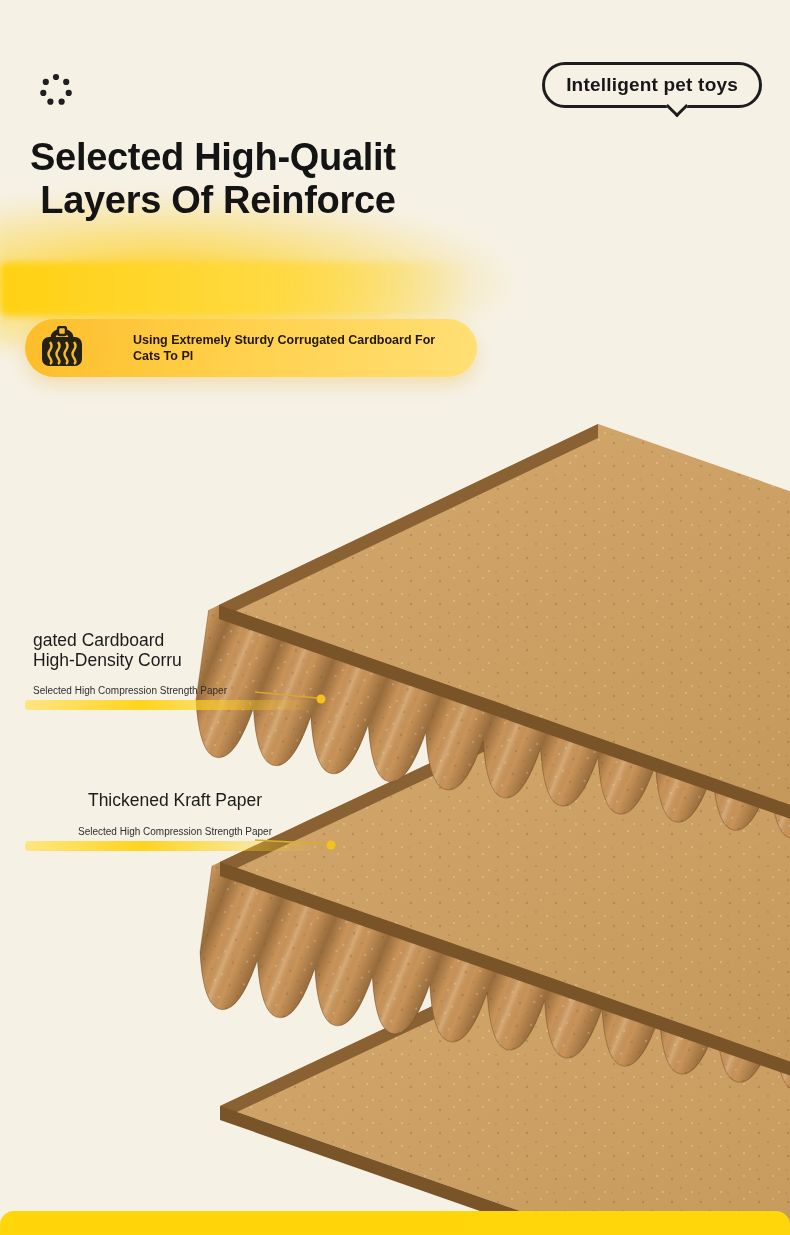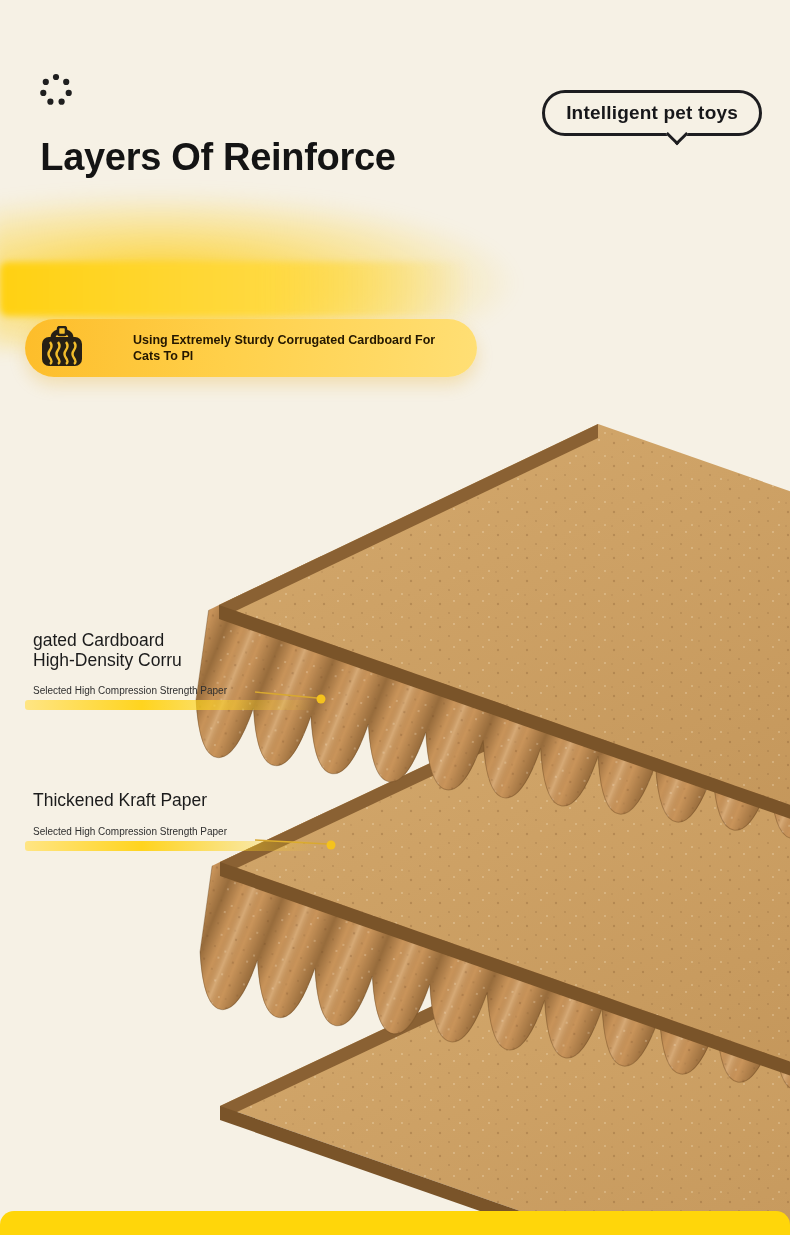--- a/index.html
+++ b/index.html
@@ -10,38 +10,38 @@
   }
   .scene{position:absolute;left:0;top:0;z-index:0;}
   .glow{position:absolute;pointer-events:none;}
   .glow1{left:-10px;top:182px;width:560px;height:168px;z-index:1;
     background:radial-gradient(ellipse at 30% 60%, rgba(255,203,5,0.85) 0%, rgba(255,203,5,0) 65%);
     filter:blur(8px);}
   .glow2{left:0;top:262px;width:470px;height:54px;z-index:1;border-radius:8px;
     background:linear-gradient(90deg,#ffd112 0%,#ffd93f 55%,rgba(255,217,63,0) 100%);
     filter:blur(3px);}
   .logo{position:absolute;left:34px;top:68px;z-index:2;}
-  .badge{position:absolute;right:28px;top:90px;z-index:2;
+  .badge{position:absolute;right:28px;top:62px;z-index:2;
     border:3px solid #1d1d20;border-radius:30px;background:#f6f1e5;
     padding:9px 21px;font-size:19px;font-weight:700;color:#17171a;letter-spacing:0.2px;}
   .badge-tail{position:absolute;left:58%;bottom:-9px;width:13px;height:13px;background:#f6f1e5;
     border-right:3px solid #1d1d20;border-bottom:3px solid #1d1d20;transform:rotate(45deg);}
   .headline{position:absolute;left:30px;top:136px;z-index:2;
     font-size:38px;line-height:43px;font-weight:700;color:#141414;letter-spacing:-0.3px;}
   .hl-line{white-space:pre;}
   .banner{position:absolute;left:25px;top:319px;width:452px;height:58px;z-index:2;
     border-radius:29px;display:flex;align-items:center;box-sizing:border-box;
     padding:0 16px 0 14px;
     background:linear-gradient(95deg,#fdbd2a 0%,#ffd04a 45%,#ffdf75 100%);
     box-shadow:0 8px 16px rgba(232,170,30,0.25);gap:36px;}
   .banner-icon{width:46px;height:44px;flex:0 0 auto;margin-right:12px;}
   .banner-text{font-size:12.5px;line-height:16px;color:#241700;font-weight:600;}
   .label-block{position:absolute;left:33px;z-index:2;color:#1b1b1b;}
   .lb1{top:631px;}
-  .lb2{top:791px;}
+  .lb2{top:791px;text-align:center;}
   .lb-title{font-size:17.5px;line-height:19.5px;font-weight:500;color:#1b1b1b;}
   .lb-sub{font-size:10px;margin-top:15px;color:#2f2f2f;}
   .lb-bar{height:10px;width:292px;margin-top:4px;margin-left:-8px;border-radius:3px;
     background:linear-gradient(90deg,#ffe584 0%,#ffd41e 40%,rgba(255,212,30,0) 100%);}
   .bottom-bar{position:absolute;left:0;top:1211px;width:790px;height:24px;z-index:3;
     background:#ffd60a;border-radius:14px 14px 0 0;}
 </style>
 </head>
 <body>
 
@@ -143,20 +143,21 @@
 
 <div class="badge">
   <span>Intelligent pet toys</span>
   <div class="badge-tail"></div>
 </div>
 
 <div class="glow glow1"></div>
 <div class="glow glow2"></div>
 
 <div class="headline">
+  <div class="hl-line">Selected High-Qualit</div>
   <div class="hl-line"> Layers Of Reinforce</div>
 </div>
 
 <div class="banner">
   <svg class="banner-icon" viewBox="0 0 46 44">
     <path d="M14,12 C14,3 32,3 32,12" stroke="#262015" stroke-width="5" fill="none"></path>
     <rect x="19" y="1" width="8" height="8" rx="2" fill="#f2bd2b" stroke="#262015" stroke-width="2.5"></rect>
     <rect x="3" y="11" width="40" height="29" rx="7" fill="#262015"></rect>
     <path d="M11,16 q3,4 0,8 q-3,4 0,8 q3,4 0,6" stroke="#f2bd2b" stroke-width="2.4" fill="none"></path>
     <path d="M19,16 q3,4 0,8 q-3,4 0,8 q3,4 0,6" stroke="#f2bd2b" stroke-width="2.4" fill="none"></path>

